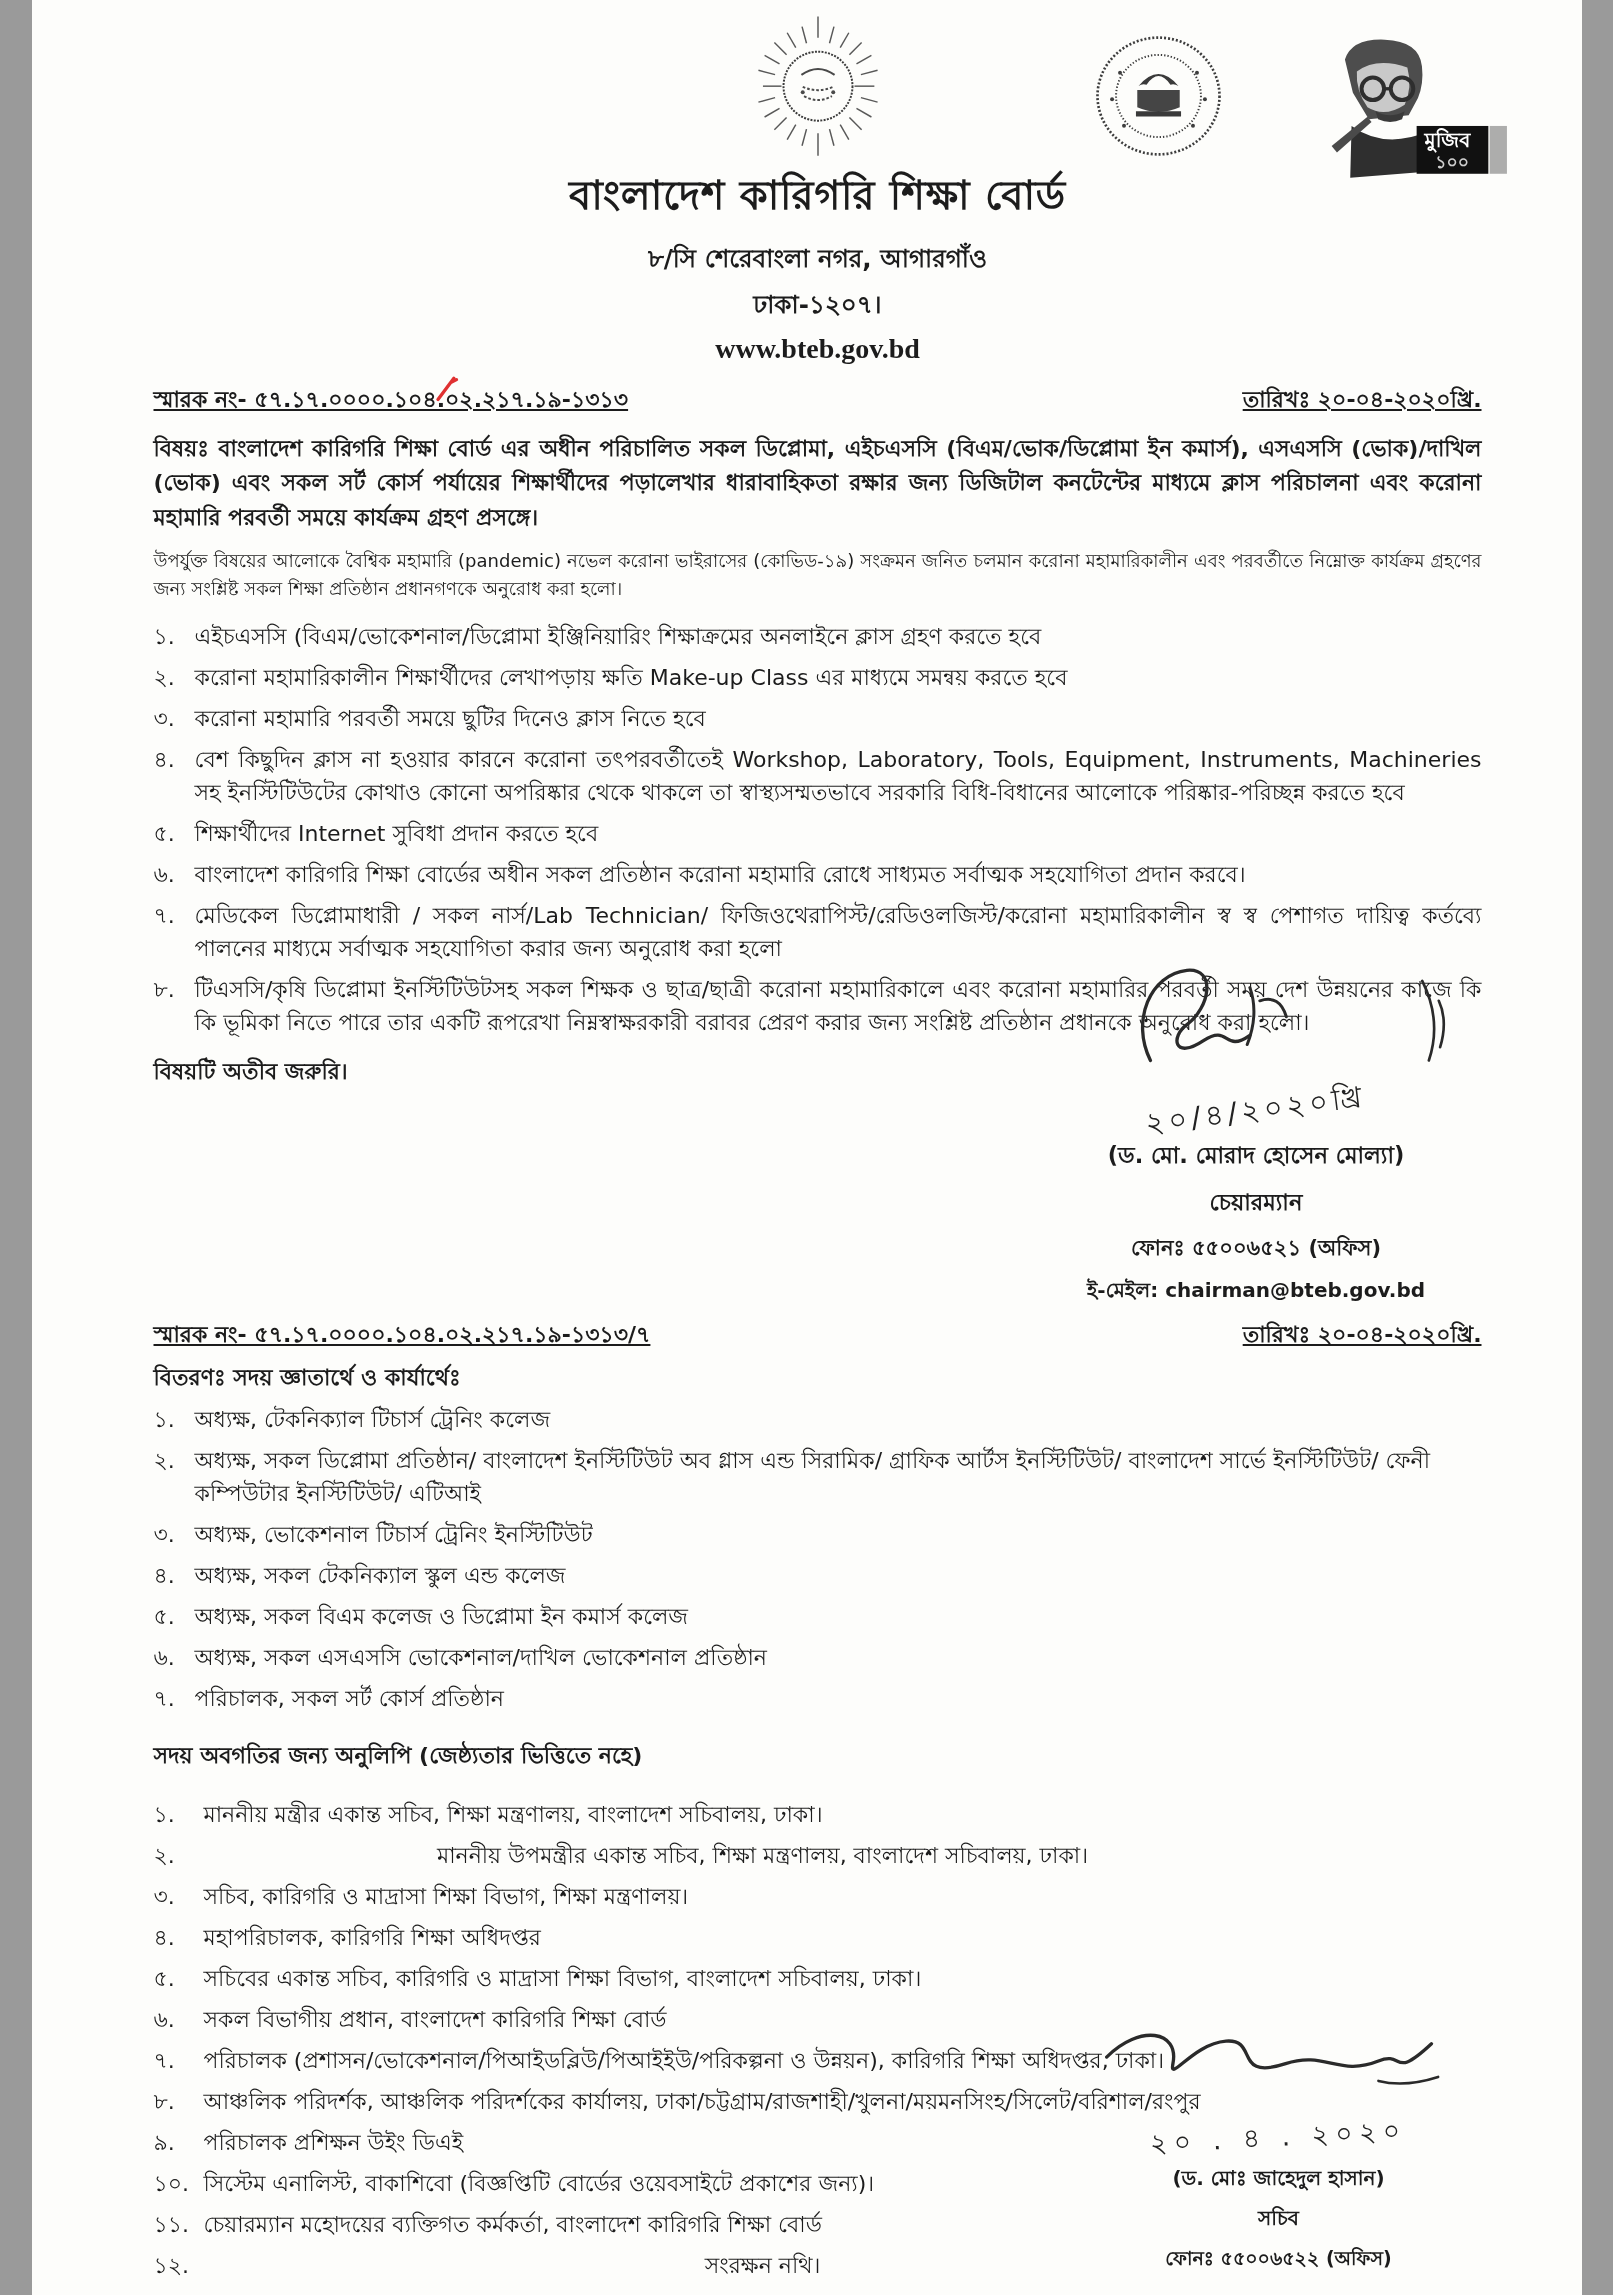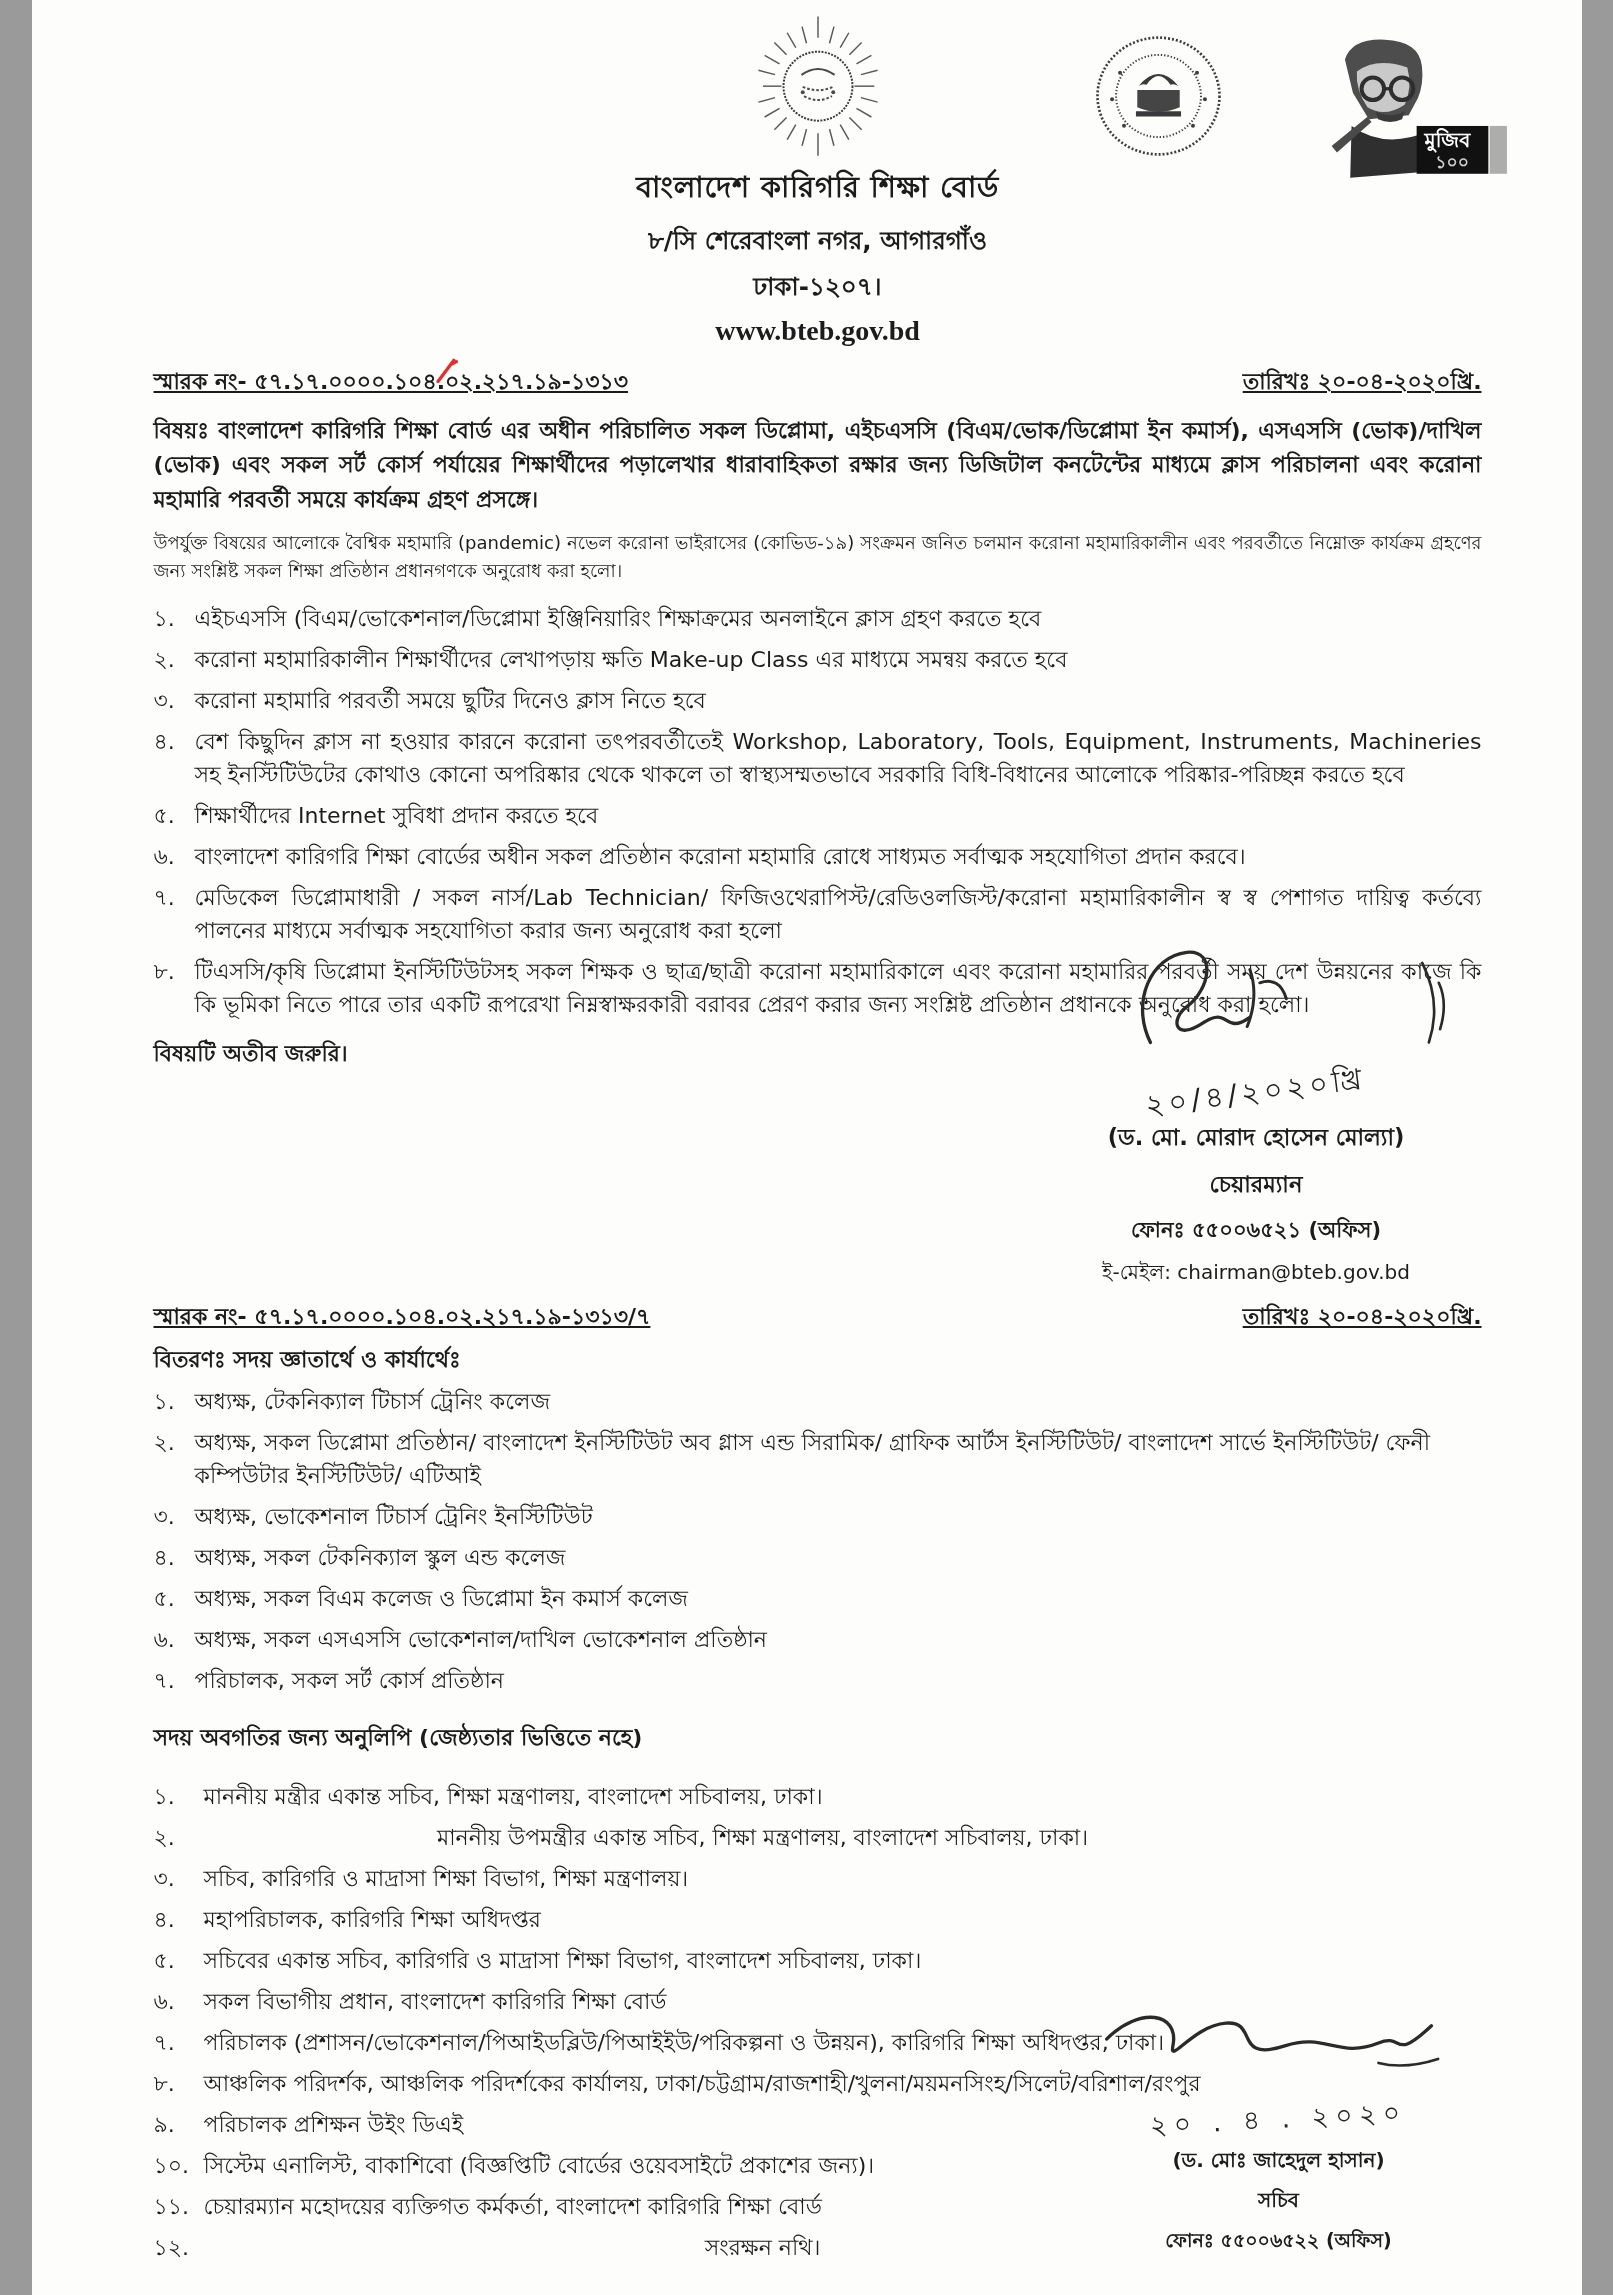--- a/index.html
+++ b/index.html
@@ -5,21 +5,21 @@
   html,body{margin:0;padding:0;background:#9a9a9a;}
   .page{
     width:1550px;height:2295px;margin:0 auto;position:relative;
     background:#fdfdfb;color:#1c1c1c;overflow:hidden;
     font-family:"DejaVu Sans","Liberation Sans",sans-serif;
     box-sizing:border-box;padding:14.6px 100px 0 122px;
   }
   
   .header{position:relative;text-align:center;}
   .bteb-seal{display:inline-block;}
-  .org-name{font-size:29px;font-weight:bold;margin-top:4px;letter-spacing:0.7px;}
+  .org-name{font-size:40px;font-weight:bold;margin-top:4px;letter-spacing:0.7px;}
   .addr{font-size:24.6px;font-weight:600;margin-top:9.3px;}
   .addr2{font-size:24.6px;font-weight:600;margin-top:6.6px;}
   .website{font-size:28px;font-weight:bold;margin-top:6.6px;font-family:"Liberation Serif","DejaVu Serif",serif;}
   .right-logos{position:absolute;top:18.6px;right:-29px;display:flex;align-items:flex-start;gap:80px;}
   .mujib-label{font-family:"DejaVu Sans",sans-serif;}
   
   .memo-row{display:flex;justify-content:space-between;align-items:baseline;margin-top:17px;font-size:22px;font-weight:600;text-decoration:underline;}
   .memo-left{position:relative;}
   .red-tick{position:absolute;left:59%;top:-9.3px;width:26.5px;height:30.5px;pointer-events:none;}
   
@@ -32,21 +32,21 @@
   .li-text{flex:1;text-align:justify;}
   
   .sig-row{display:flex;justify-content:space-between;align-items:flex-start;margin-top:4px;}
   .urgent{font-size:22px;font-weight:bold;margin-top:6.6px;}
   .chairman-block{width:451px;text-align:center;margin-top:-86px;position:relative;}
   .sig-svg{display:block;margin:0 auto;}
   .handwritten{font-size:29px;color:#222;display:inline-block;transform:rotate(-7deg);letter-spacing:4px;}
   .cb-name{font-size:22.6px;font-weight:bold;margin-top:1.3px;}
   .cb-role{font-size:22.6px;font-weight:bold;margin-top:9.3px;}
   .cb-phone{font-size:21px;font-weight:bold;margin-top:9.3px;}
-  .cb-email{font-size:20px;font-weight:400;margin-top:8px;}
+  .cb-email{font-size:20px;font-weight:700;margin-top:8px;}
   
   .section-head{font-size:22px;font-weight:600;margin-top:5.3px;}
   .cc-wrap{position:relative;margin-top:22.6px;}
   .secretary-block{position:absolute;right:17px;top:219px;width:372px;text-align:center;}
   .hw2{font-size:26.5px;color:#222;display:inline-block;transform:rotate(-3deg);letter-spacing:6.6px;}
   .sb-name{font-size:20px;font-weight:bold;margin-top:2.7px;}
   .sb-role{font-size:20px;font-weight:bold;margin-top:6.6px;}
   .sb-phone{font-size:19px;font-weight:bold;margin-top:8px;}
 </style>
 </head>

